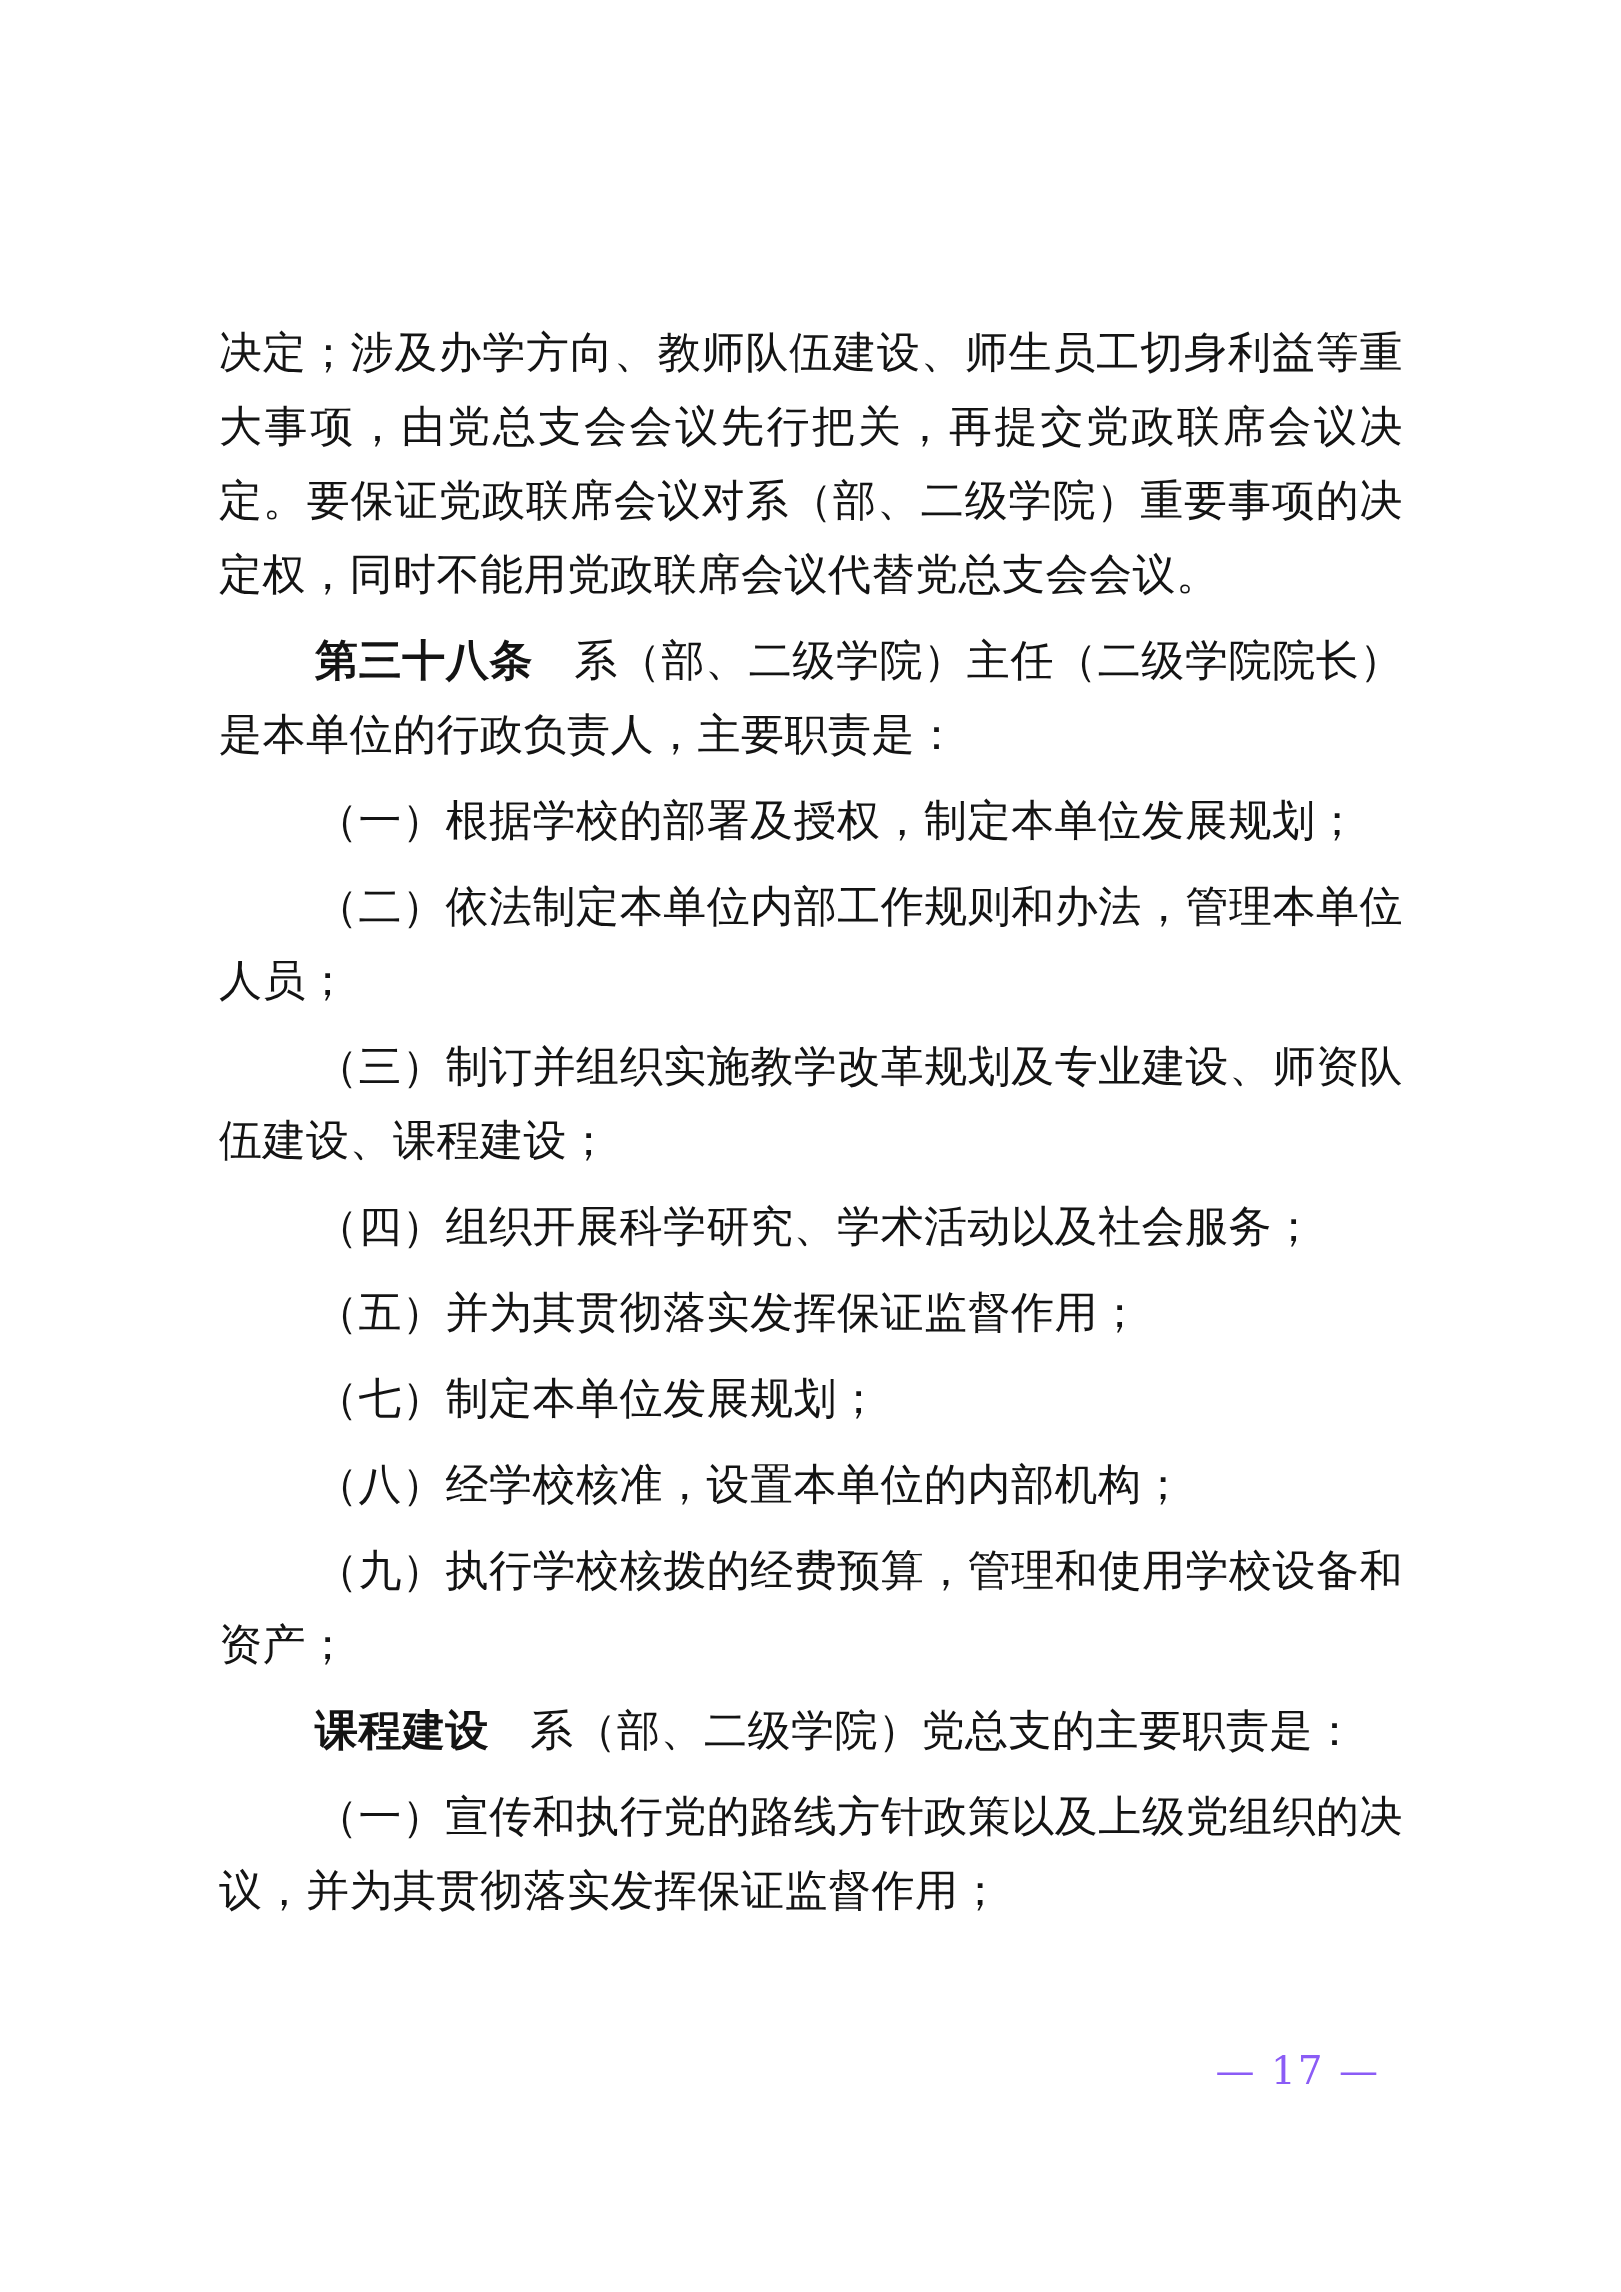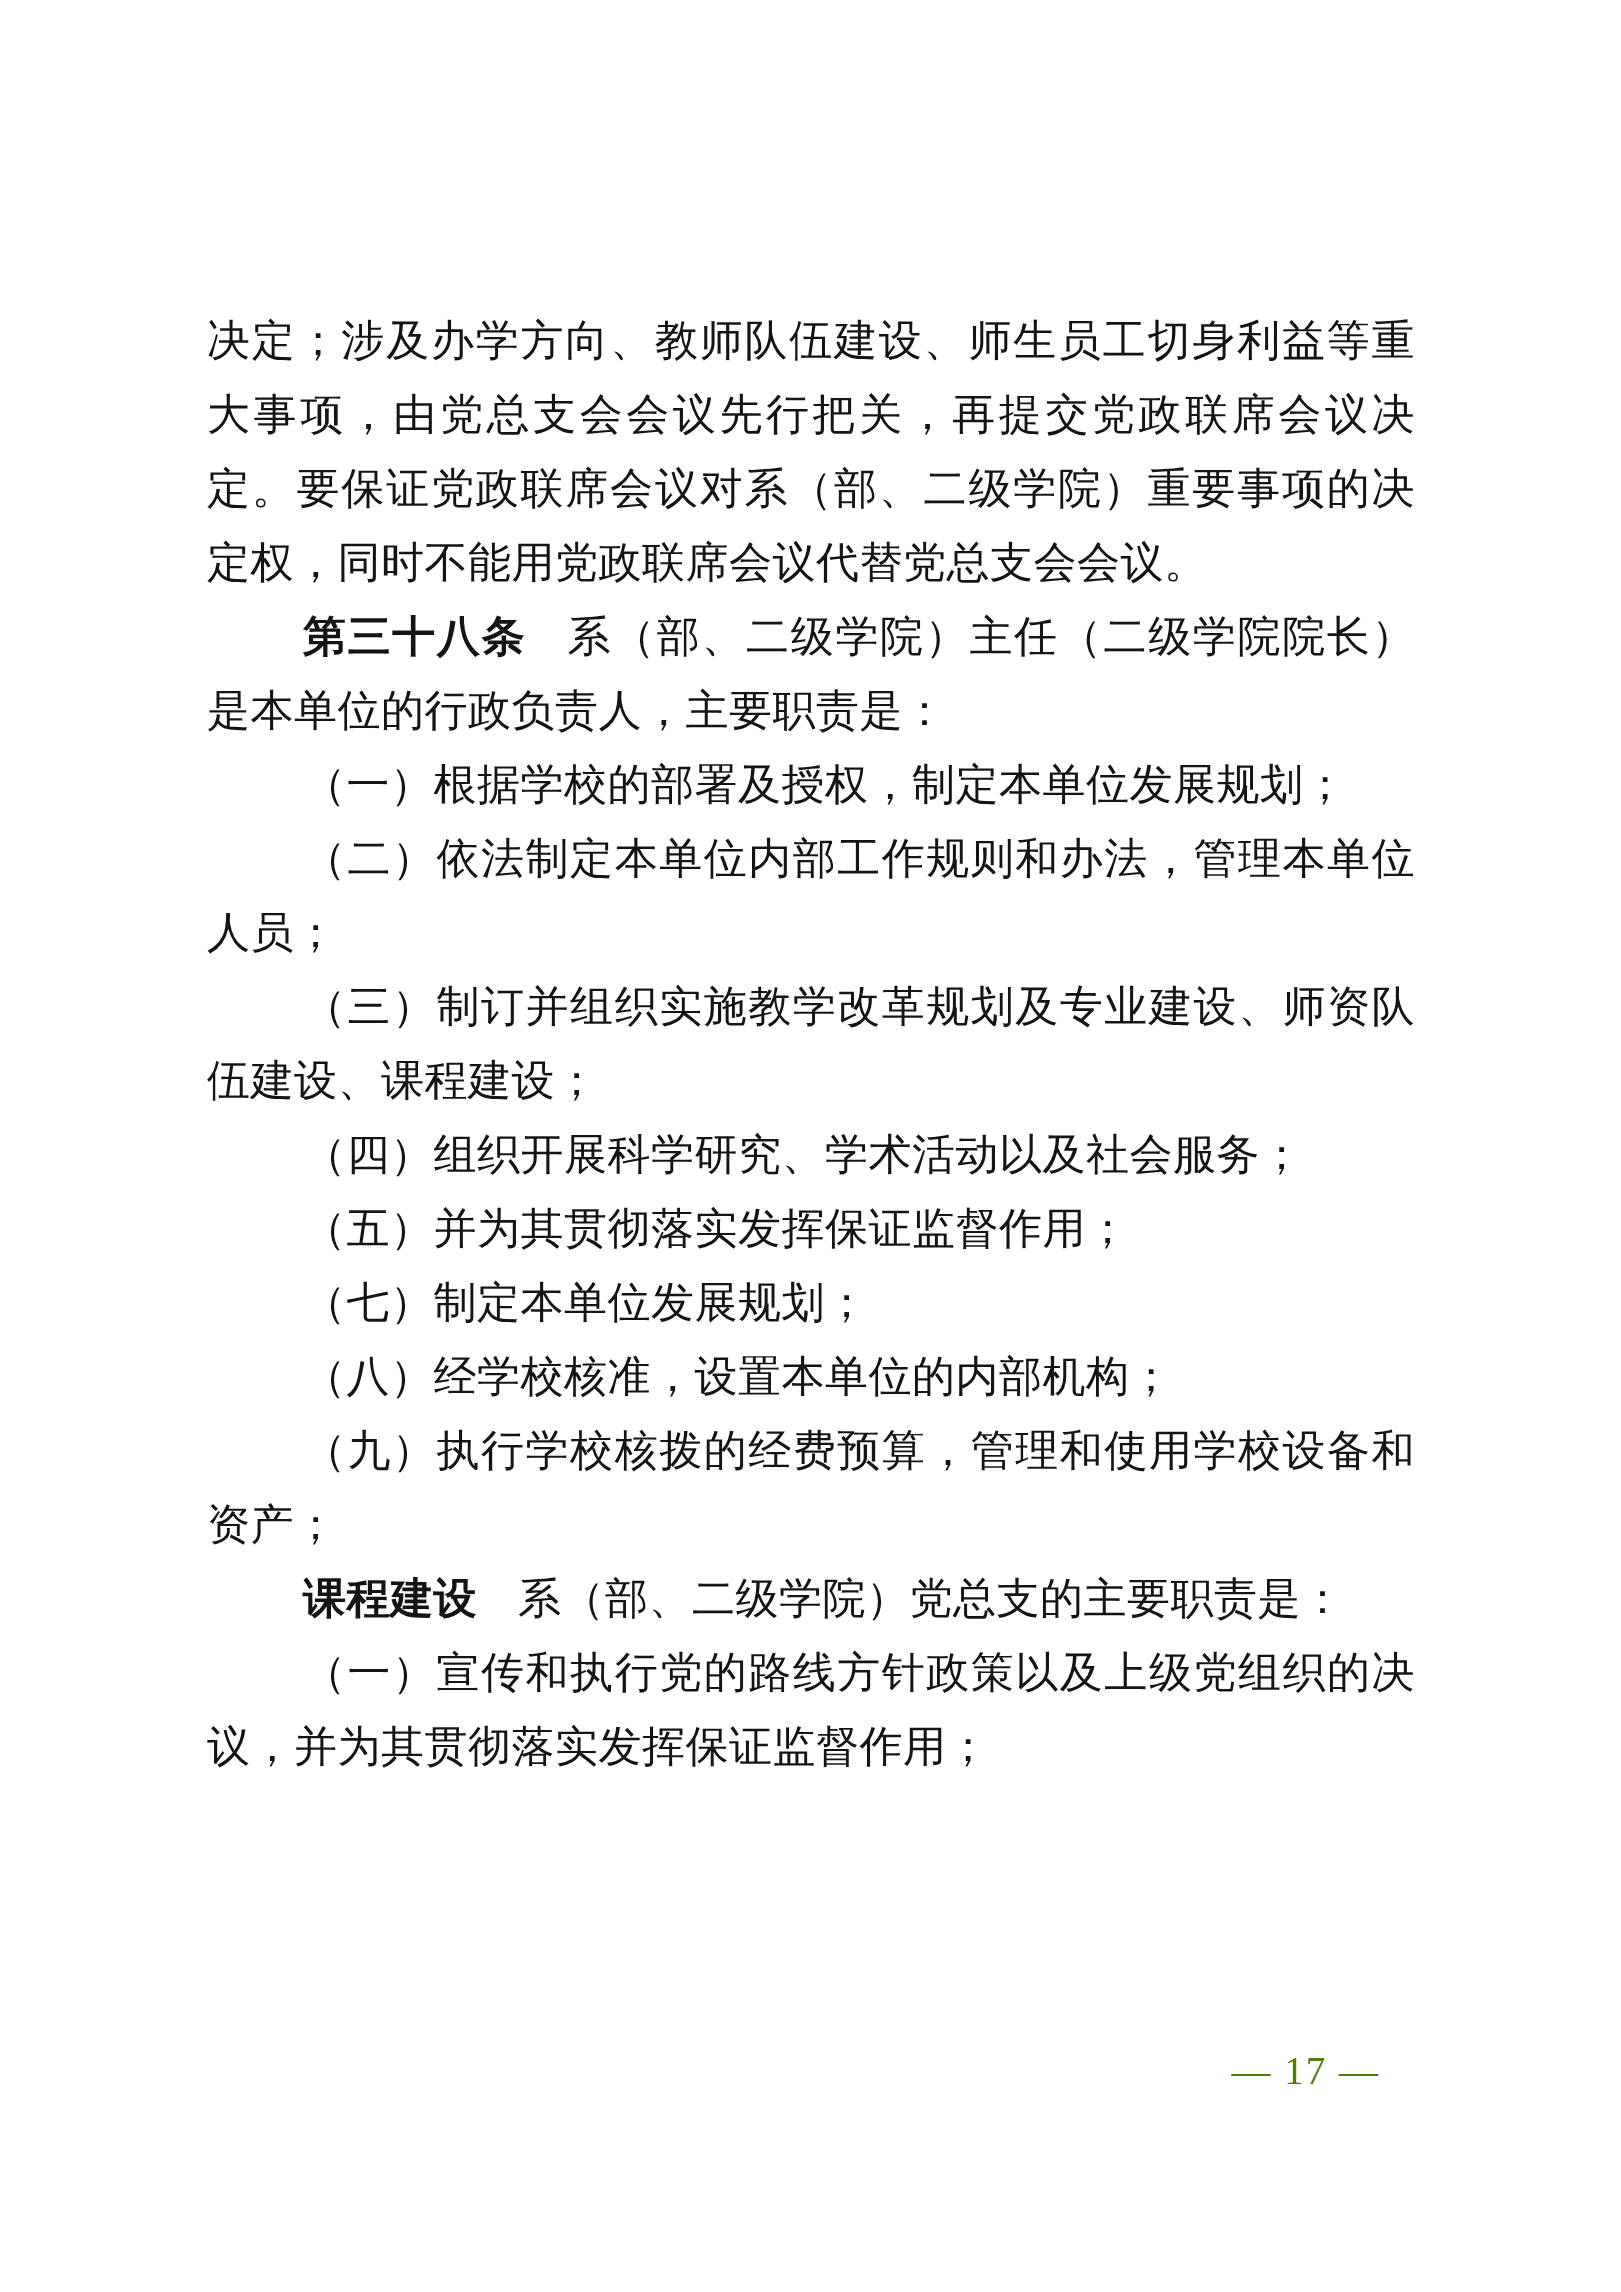--- a/index.html
+++ b/index.html
@@ -16,21 +16,21 @@
     font-family: "DejaVu Serif", "Liberation Serif", serif;
     color: #141414;
   }
   .content {
     position: absolute;
     left: 207px;
     top: 303px;
     width: 1208px;
   }
   .para {
-    margin: 0;
+    margin: 12px;
     font-size: 43px;
     line-height: 74px;
     text-align: justify;
     text-justify: inter-ideograph;
     letter-spacing: 0.5px;
     word-break: break-all;
   }
   .para.indent {
     text-indent: 96px;
   }
@@ -38,23 +38,22 @@
     font-weight: bold;
     margin-right: 41px;
   }
   .page-number {
     position: absolute;
     top: 2046px;
     right: 241px;
     font-size: 39px;
     line-height: 49px;
     letter-spacing: 2px;
-    color: #4d7c0f;
+    color: #8b5cf6;
     white-space: nowrap;
-    font-family: Liberation Serif, serif;
   }
 </style>
 </head>
 <body>
 
 <div class="page">
   <div class="content">
 
     <p class="para">决定；涉及办学方向、教师队伍建设、师生员工切身利益等重大事项，由党总支会会议先行把关，再提交党政联席会议决定。要保证党政联席会议对系（部、二级学院）重要事项的决定权，同时不能用党政联席会议代替党总支会会议。</p>
 

